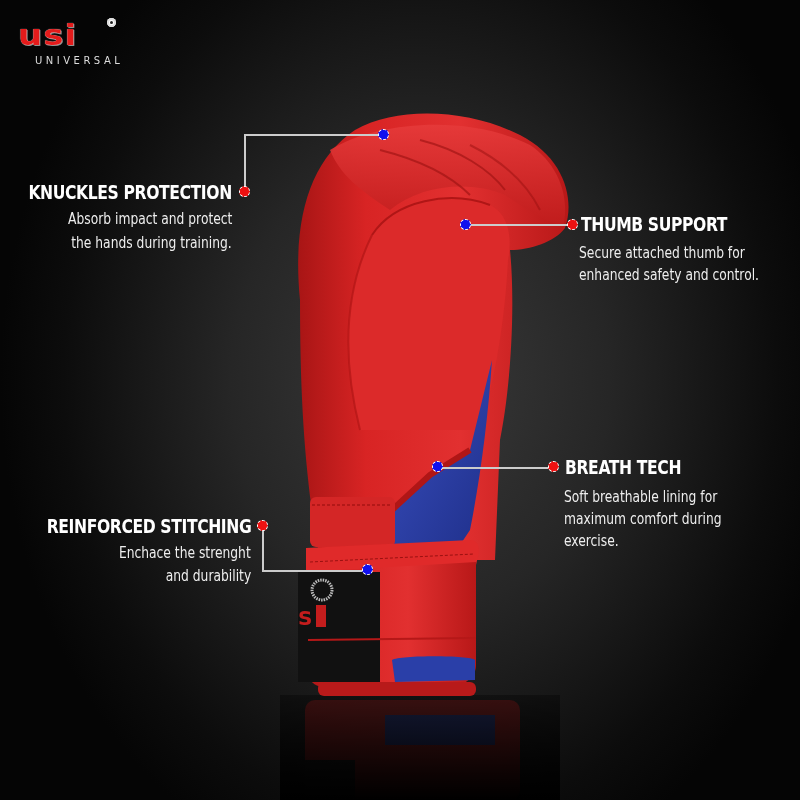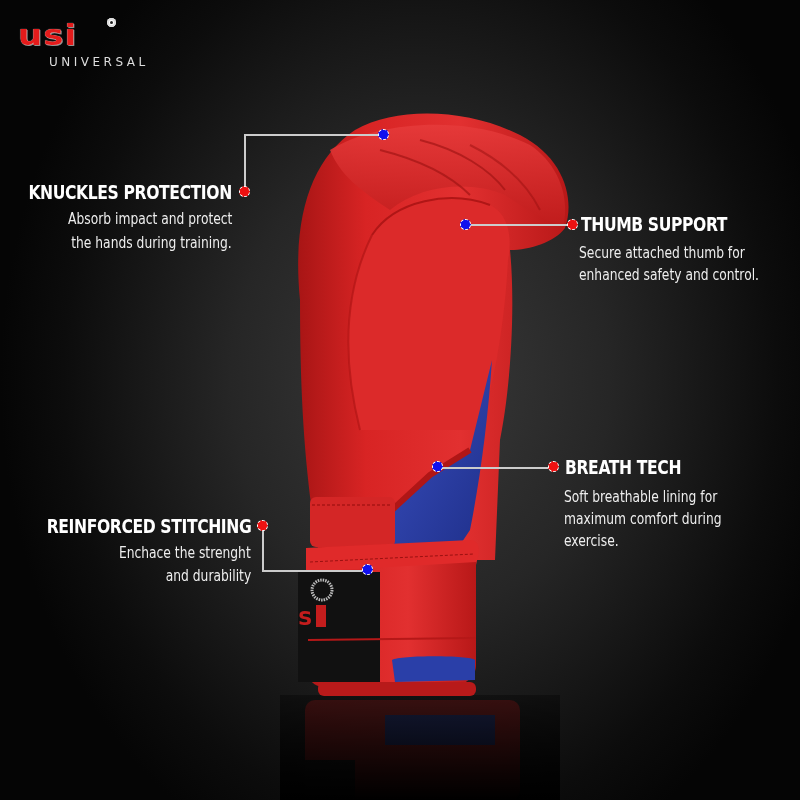--- a/index.html
+++ b/index.html
@@ -16,21 +16,21 @@
       color: #e41b1b; letter-spacing: 1px; line-height: 30px;
       text-shadow: 0 0 1px #fff, 1px 1px 0 #888;
       transform: scaleY(0.85);
     }
     .logo-dot {
       position: absolute; left: 93px; top: 10px; width: 9px; height: 9px; border-radius: 50%;
       background: #fff; box-shadow: inset 0 0 0 2px #ddd;
     }
     .logo-dot::after { content: ""; position: absolute; left: 3px; top: 3px; width: 3px; height: 3px; border-radius: 50%; background: #222; }
     .logo-sub {
-      position: absolute; left: 35px; top: 47px; font-size: 12px; letter-spacing: 3.5px;
+      position: absolute; left: 21px; top: 47px; font-size: 10px; letter-spacing: 3.5px;
       color: #ddd; font-family: "DejaVu Sans", sans-serif;
     }
 
     .glove { position: absolute; left: 0; top: 0; width: 800px; height: 800px; }
 
     .feature-title {
       position: absolute; font-family: "DejaVu Sans", sans-serif; font-weight: bold;
       font-size: 20px; color: #fff; letter-spacing: -0.5px; white-space: nowrap;
       transform: scaleX(0.78); transform-origin: left top;
     }

